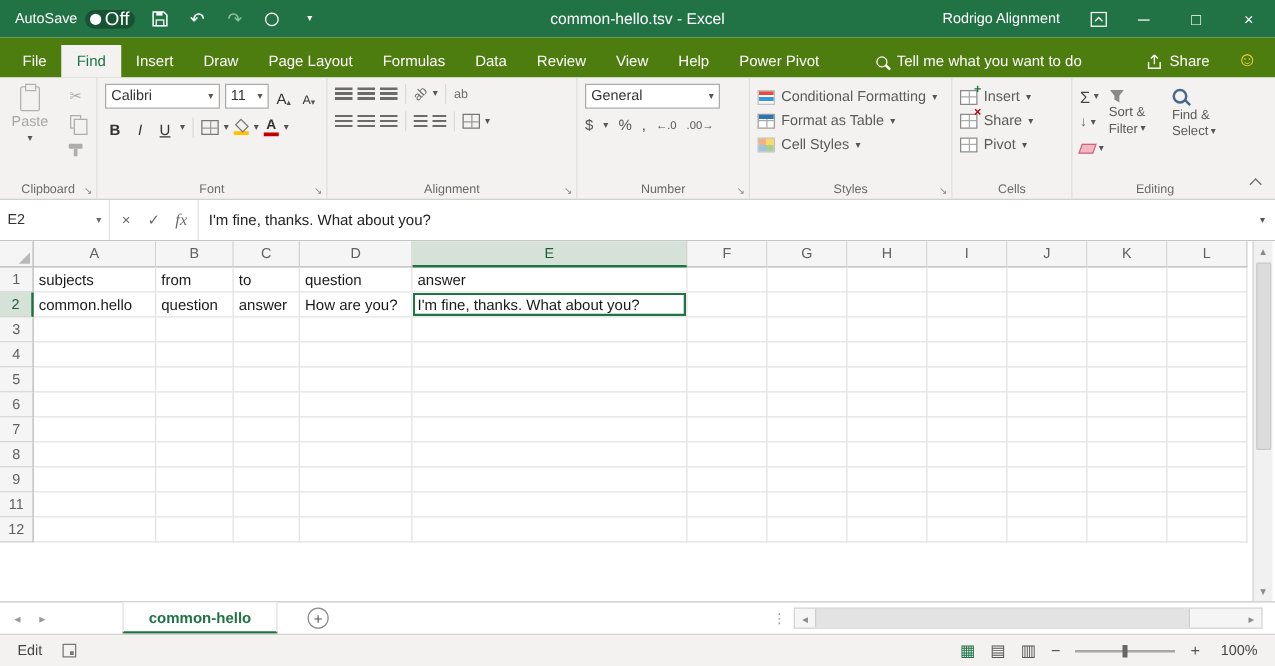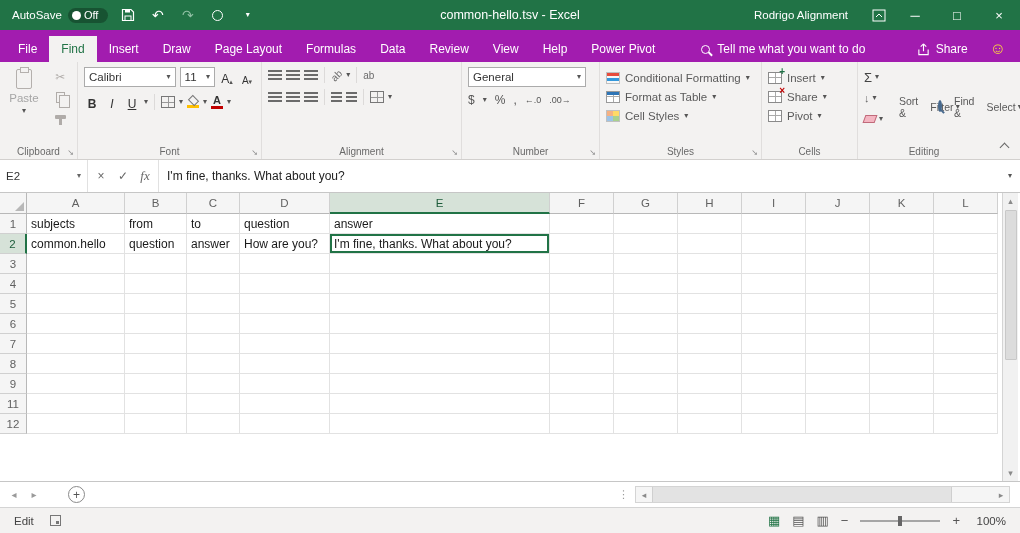--- a/index.html
+++ b/index.html
@@ -6,34 +6,34 @@
   html,body{width:1020px;height:533px}
   body{font-family:"Liberation Sans",sans-serif;position:relative;overflow:hidden;background:#fff;font-size:12px;color:#444}
   .band{position:absolute;left:0;right:0}
 
   
   #titlebar{top:0;height:30px;background:#217346;display:flex;align-items:center;color:#fff}
   .qat{display:flex;align-items:center;gap:10px;padding-left:12px;z-index:2}
   .autosave{display:flex;align-items:center;gap:6px;font-size:11.5px}
   .pill{width:40px;height:15px;background:rgba(0,0,0,.28);border-radius:8px;display:flex;align-items:center;gap:3px;padding:0 4px;cursor:pointer}
   .knob{width:9px;height:9px;border-radius:50%;background:#fff}
-  .pill span{font-size:11px;color:#fff}
+  .pill span{font-size:15px;color:#fff}
   .qbtn{display:inline-flex;align-items:center;justify-content:center;width:20px;height:22px;font-size:14px;color:#fff;cursor:pointer}
   .qbtn.dim{color:#8fbfa3}
   .circ{width:11px;height:11px;border:1.2px solid #fff;border-radius:50%}
   .dd{font-size:8px;color:#fff;line-height:1}
   .title-center{position:absolute;left:0;right:0;text-align:center;font-size:12.5px;color:#fff;pointer-events:none}
   .tright{margin-left:auto;display:flex;align-items:center;z-index:2}
   .username{font-size:11.5px;margin-right:16px}
   .ribopt{width:30px;height:30px;display:flex;align-items:center;justify-content:center;cursor:pointer}
   .ribopt svg{display:block}
   .winbtn{width:42px;height:30px;display:flex;align-items:center;justify-content:center;font-size:13px;cursor:pointer}
 
   
-  #tabrow{top:30px;height:32px;background:#a21caf;display:flex;align-items:flex-end;color:#fff}
+  #tabrow{top:30px;height:32px;background:#4d7c0f;display:flex;align-items:flex-end;color:#fff}
   #tab-strip{display:flex;align-items:flex-end;height:32px;padding-left:6px}
   .rtab{height:26px;line-height:26px;padding:0 12px;font-size:12px;color:#fff;cursor:pointer;white-space:nowrap}
   .rtab.active{background:#f3f2f1;color:#217346}
   .tellme{display:flex;align-items:center;gap:7px;margin-left:34px;margin-bottom:6px;font-size:12px;cursor:text;white-space:nowrap}
   .share{display:flex;align-items:center;gap:6px;margin-left:auto;margin-right:22px;margin-bottom:6px;font-size:12px;cursor:pointer}
   .smiley{font-size:16px;color:#ffd83d;margin-right:14px;margin-bottom:4px;cursor:pointer}
   .mag{width:9px;height:9px;border:1.5px solid currentColor;border-radius:50%;position:relative;display:inline-block;color:inherit}
   .mag::after{content:"";position:absolute;width:5px;height:1.5px;background:currentColor;transform:rotate(45deg);right:-4px;bottom:-2px}
 
   
@@ -88,21 +88,21 @@
     linear-gradient(#aaa,#aaa) center/1px 100% no-repeat;background-color:#fff;position:relative}
   .cellic.ins::after{content:"+";position:absolute;right:-4px;top:-7px;color:#1e7145;font-weight:bold;font-size:10px}
   .cellic.del::after{content:"\00d7";position:absolute;right:-4px;top:-7px;color:#c00000;font-weight:bold;font-size:10px}
   
   .editwrap{display:flex;gap:4px}
   .editleft{display:flex;flex-direction:column;gap:3px}
   .erow{display:flex;align-items:center;gap:3px;height:18px;cursor:pointer}
   .sigma{font-size:13px;color:#444}
   .fillic{font-size:11px;color:#666}
   .eraser{width:12px;height:8px;background:#f4b6c2;border:1px solid #c06a7a;transform:skewX(-20deg);display:inline-block}
-  .bigbtn{width:47px;display:flex;align-items:center;gap:12px;padding-top:3px;font-size:10.5px;color:#5a5a5a;cursor:pointer}
+  .bigbtn{width:47px;display:flex;flex-direction:column;gap:1px;padding-top:3px;font-size:10.5px;color:#5a5a5a;cursor:pointer}
   .bigbtn .l2{display:flex;align-items:center;gap:2px}
   .magbig{width:12px;height:12px;border:2px solid #46688c;border-radius:50%;position:relative;display:inline-block;margin-bottom:2px}
   .magbig::after{content:"";position:absolute;width:6px;height:2px;background:#46688c;transform:rotate(45deg);right:-5px;bottom:-2px}
   .chevup{width:7px;height:7px;border-left:1.5px solid #666;border-top:1.5px solid #666;transform:rotate(45deg);position:absolute;right:12px;bottom:8px;cursor:pointer}
 
   
   #formulabar{top:160px;height:33px;background:#fff;border-bottom:1px solid #c6c6c6;display:flex;align-items:stretch}
   .namebox{width:88px;display:flex;align-items:center;justify-content:space-between;padding:0 6px;border-right:1px solid #e1e1e1;font-size:11.5px;color:#333;cursor:pointer}
   .namebox .dd{color:#666}
   .fbtns{display:flex;align-items:center;border-right:1px solid #e1e1e1;padding:0 2px}
@@ -328,21 +328,21 @@
         <span class="dd dk">▾</span>
       </div>
     </div>
     <div class="glabel">Alignment</div>
     <span class="launcher">↘</span>
   </div>
 
   <div class="rgroup" style="width:138px">
     <div class="gbody">
       <div class="row">
-        <div class="combo" style="width:118px">
+        <div class="combo" style="width:108px">
           <span>General</span>
           <span class="dd">▾</span>
         </div>
       </div>
       <div class="row" style="gap:8px">
         <span class="curr">$</span>
         <span class="dd dk">▾</span>
         <span class="curr">%</span>
         <span class="curr">,</span>
         <span class="decic">←.0</span>
@@ -644,20 +644,23 @@
     <span class="sarr">▴</span>
     <span class="vthumb"></span>
     <span class="vfill"></span>
     <span class="sarr">▾</span>
   </div>
 </div>
 
 <div id="sheetbar" class="band">
   <span class="snav">◂</span>
   <span class="snav">▸</span>
+  <div class="sheettab">
+    <span>common-hello</span>
+  </div>
   <span class="addsheet">+</span>
   <span class="tabsplit">⋮</span>
   <div class="hscroll">
     <span class="harr">◂</span>
     <div class="hthumb"></div>
     <span class="harr" style="margin-left:auto">▸</span>
   </div>
 </div>
 
 <div id="statusbar" class="band">

